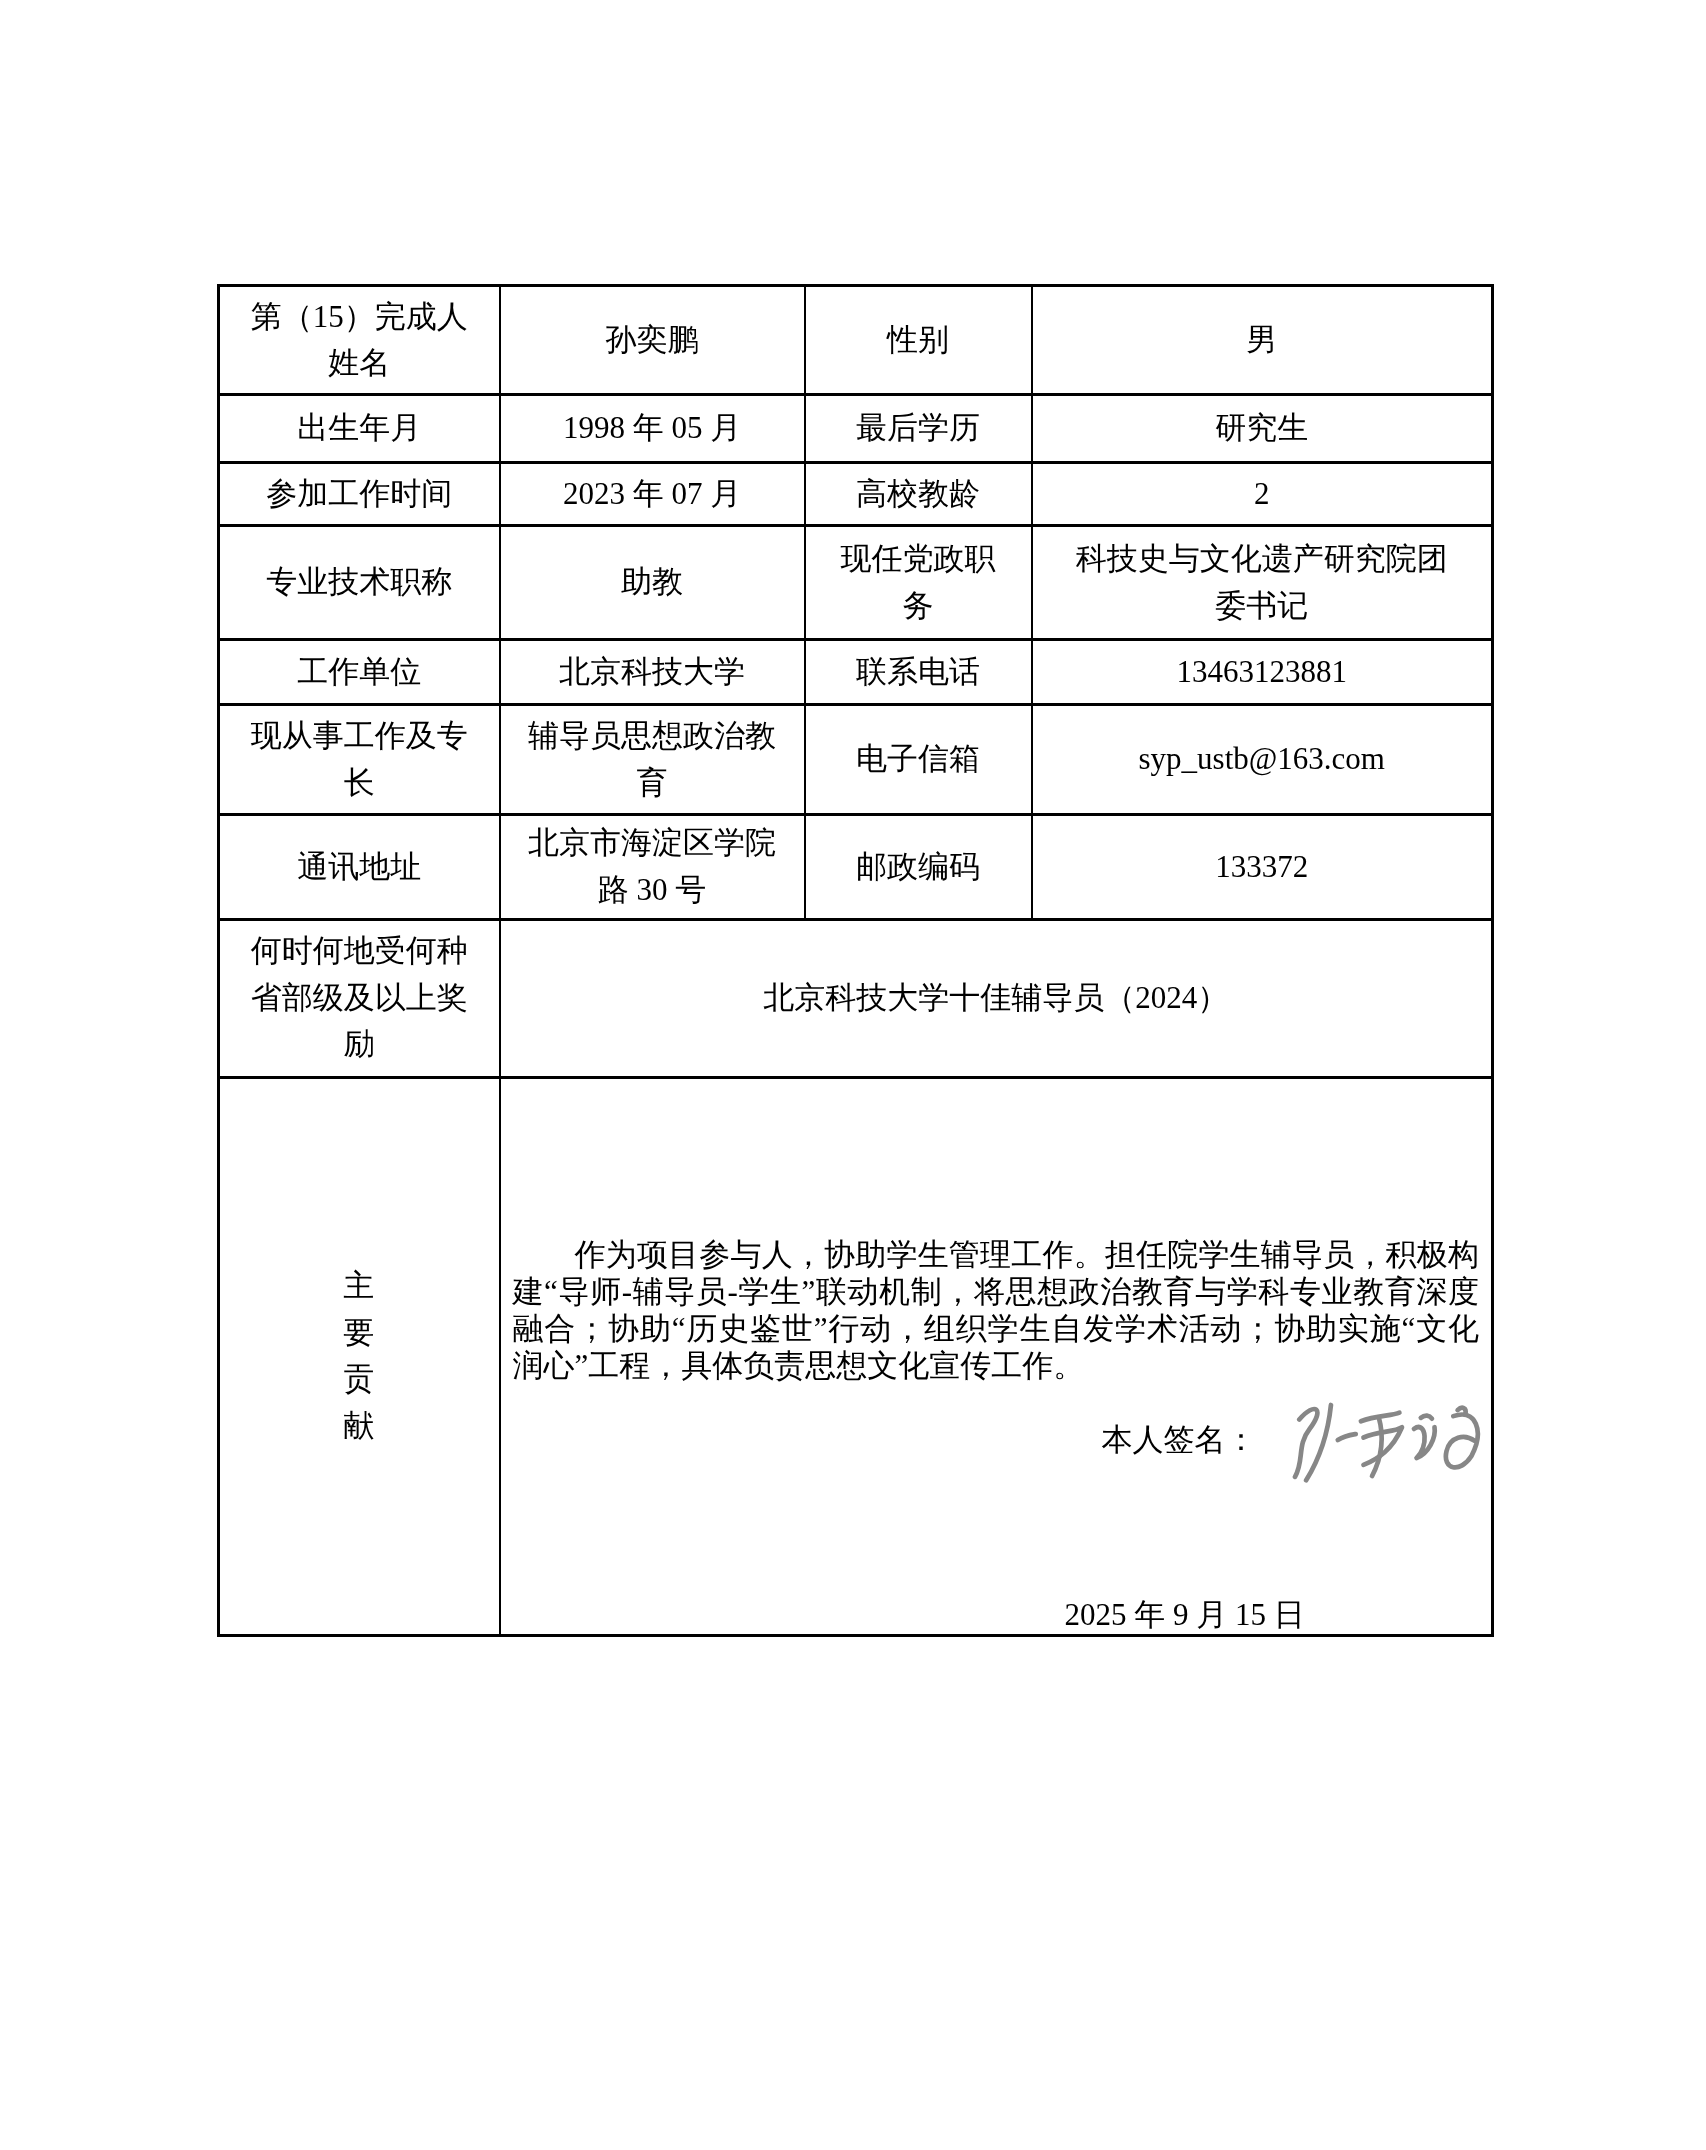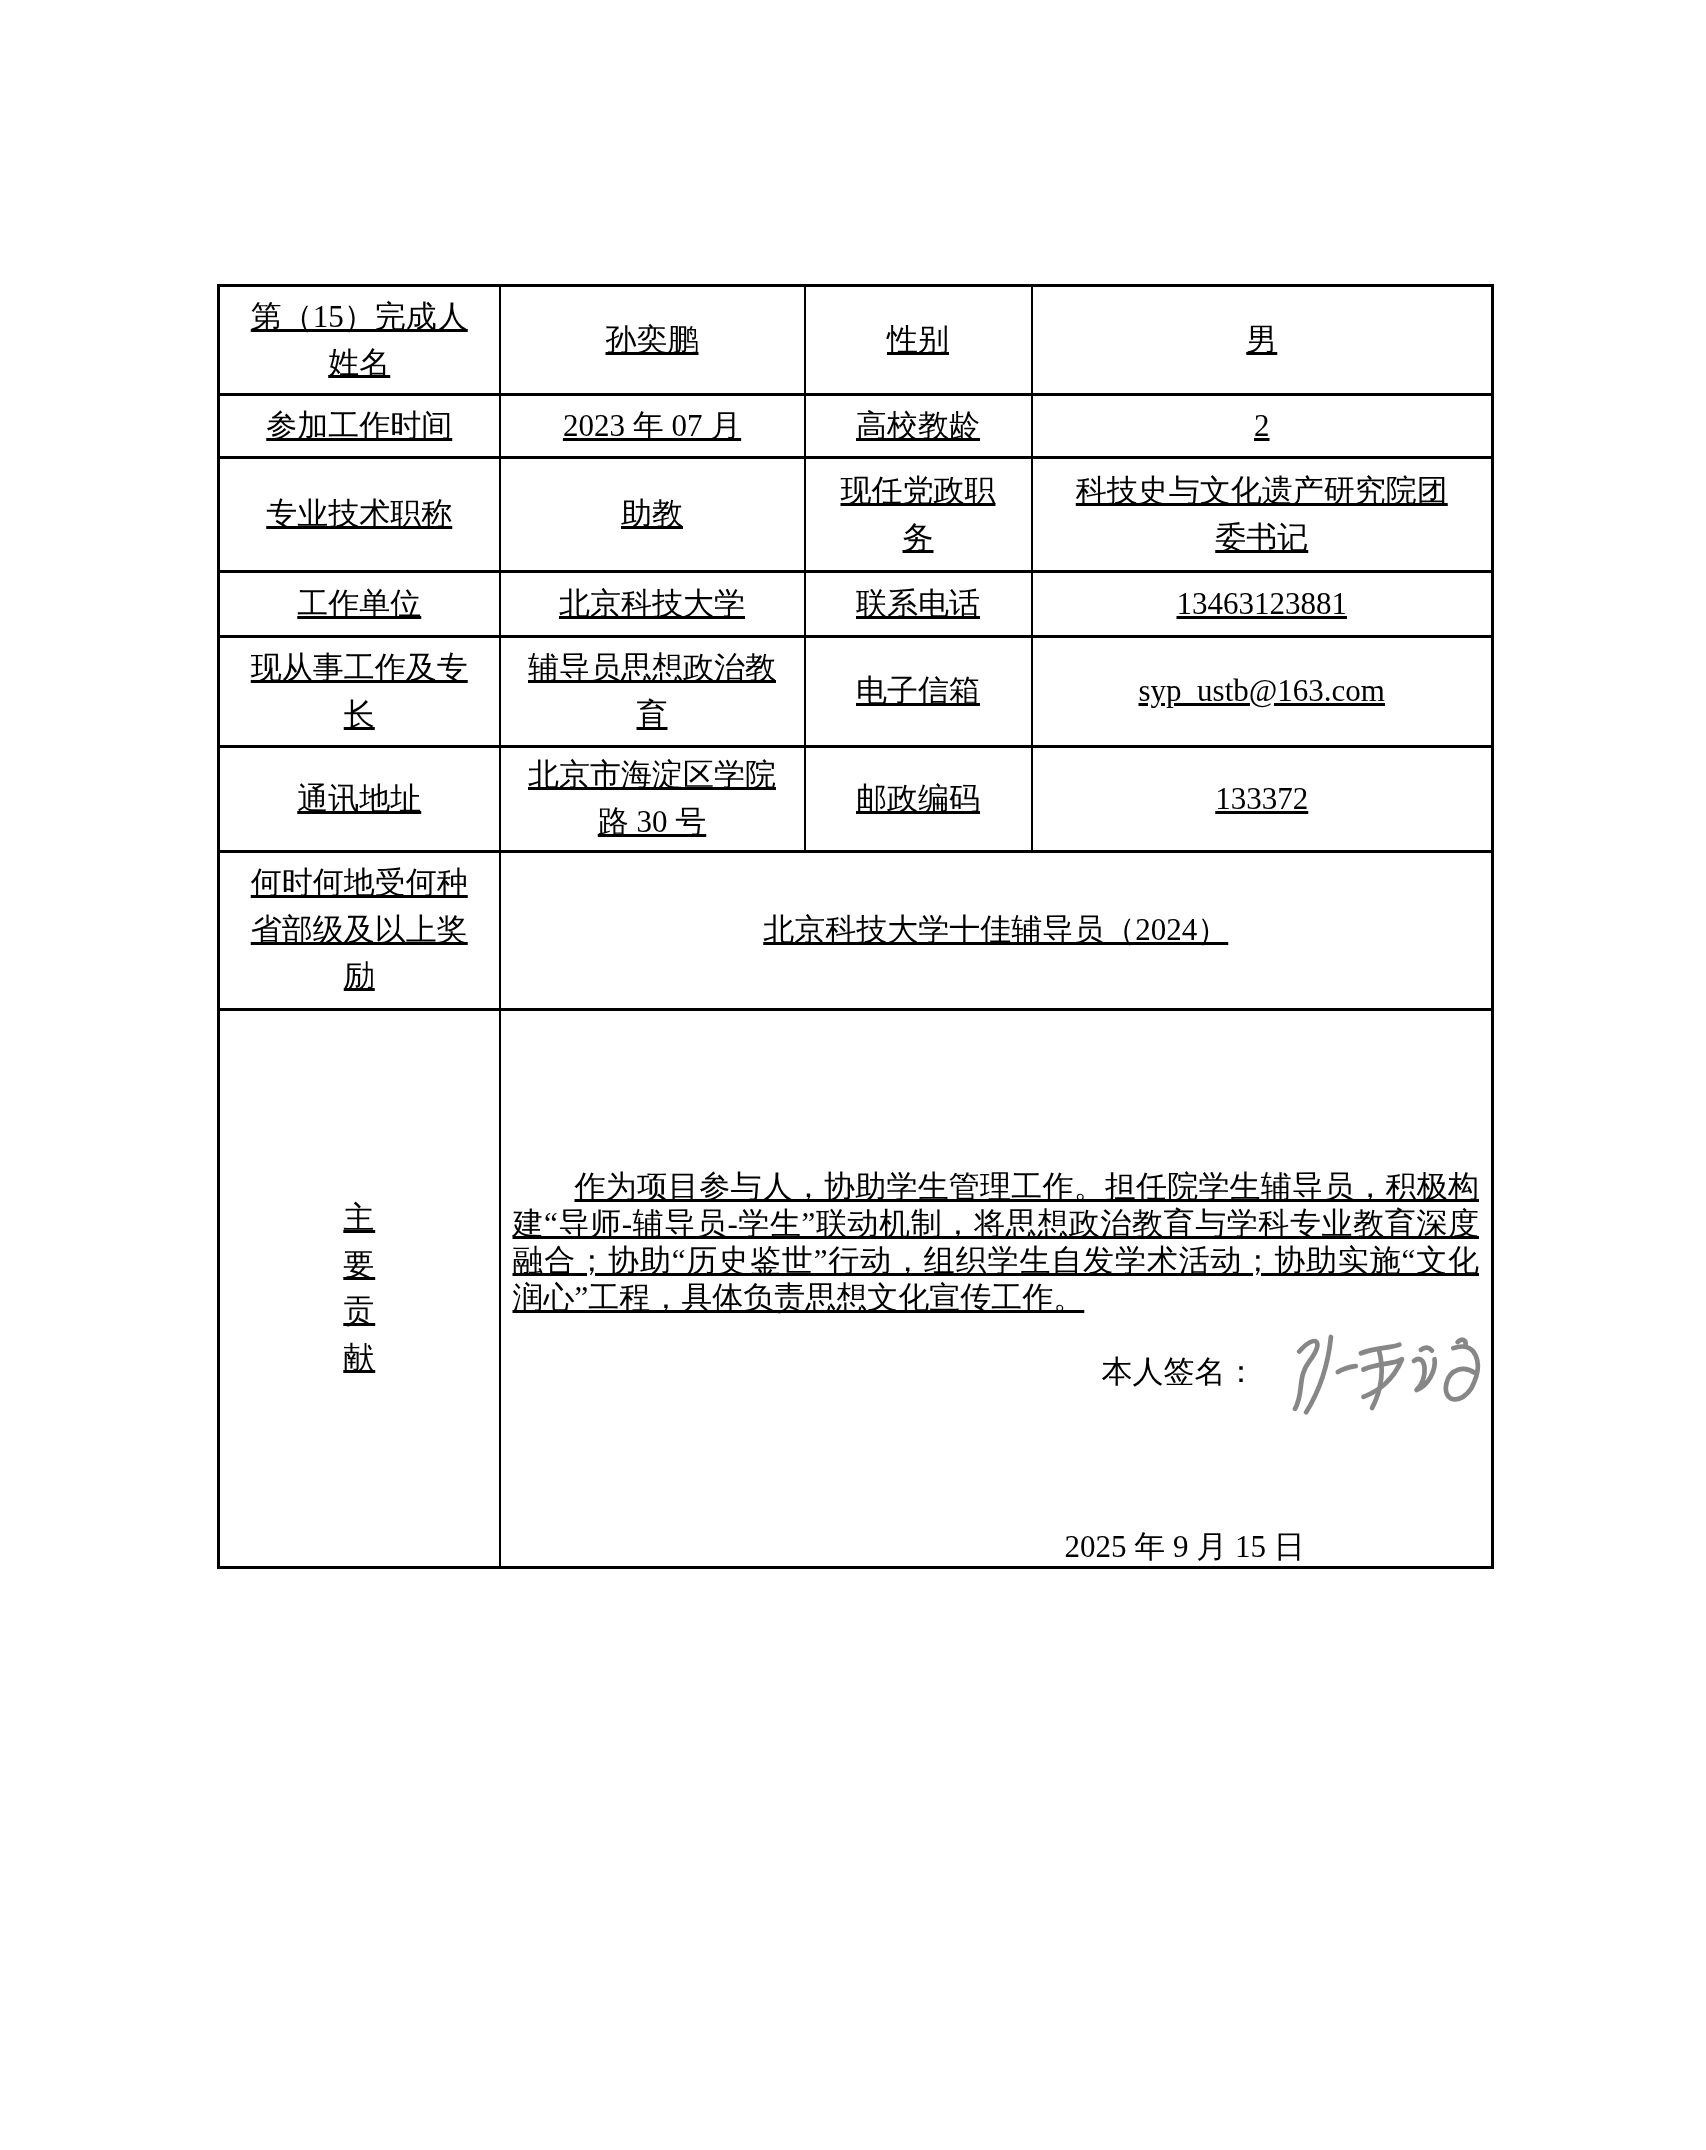--- a/index.html
+++ b/index.html
@@ -10,21 +10,20 @@
     font-family:"Liberation Serif","DejaVu Serif",serif;
     color:#000;
     overflow:hidden;
   }
   table.info{
     position:absolute;left:217px;top:284px;
     width:1273px;
     border-collapse:collapse;
     table-layout:fixed;
     border:3.4px solid #000;
-    text-decoration:underline;
   }
   table.info th,table.info td{
     border:2.2px solid #000;
     border-top-width:3.4px;
     border-bottom-width:3.4px;
     font-size:31px;
     line-height:1.5;
     font-weight:400;
     text-align:center;
     vertical-align:middle;
@@ -74,20 +73,26 @@
         <col style="width:227px">
         <col style="width:461px">
     </colgroup>
     <tbody>
       <tr style="height:109px">
         <th>第（15）完成人
 姓名</th>
         <td>孙奕鹏</td>
         <th>性别</th>
         <td>男</td>
+      </tr>
+      <tr style="height:68px">
+        <th>出生年月</th>
+        <td>1998 年 05 月</td>
+        <th>最后学历</th>
+        <td>研究生</td>
       </tr>
       <tr style="height:63px">
         <th>参加工作时间</th>
         <td>2023 年 07 月</td>
         <th>高校教龄</th>
         <td>2</td>
       </tr>
       <tr style="height:114px">
         <th>专业技术职称</th>
         <td>助教</td>

